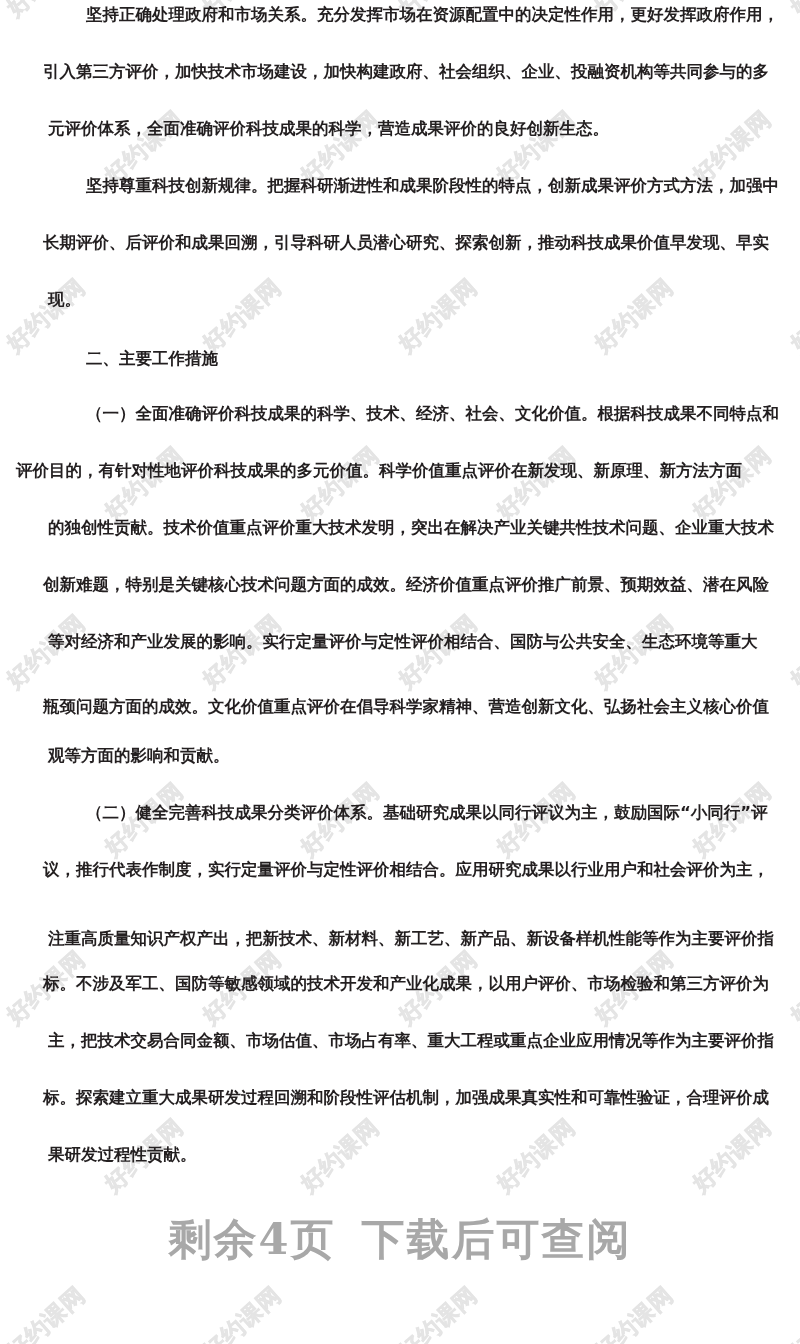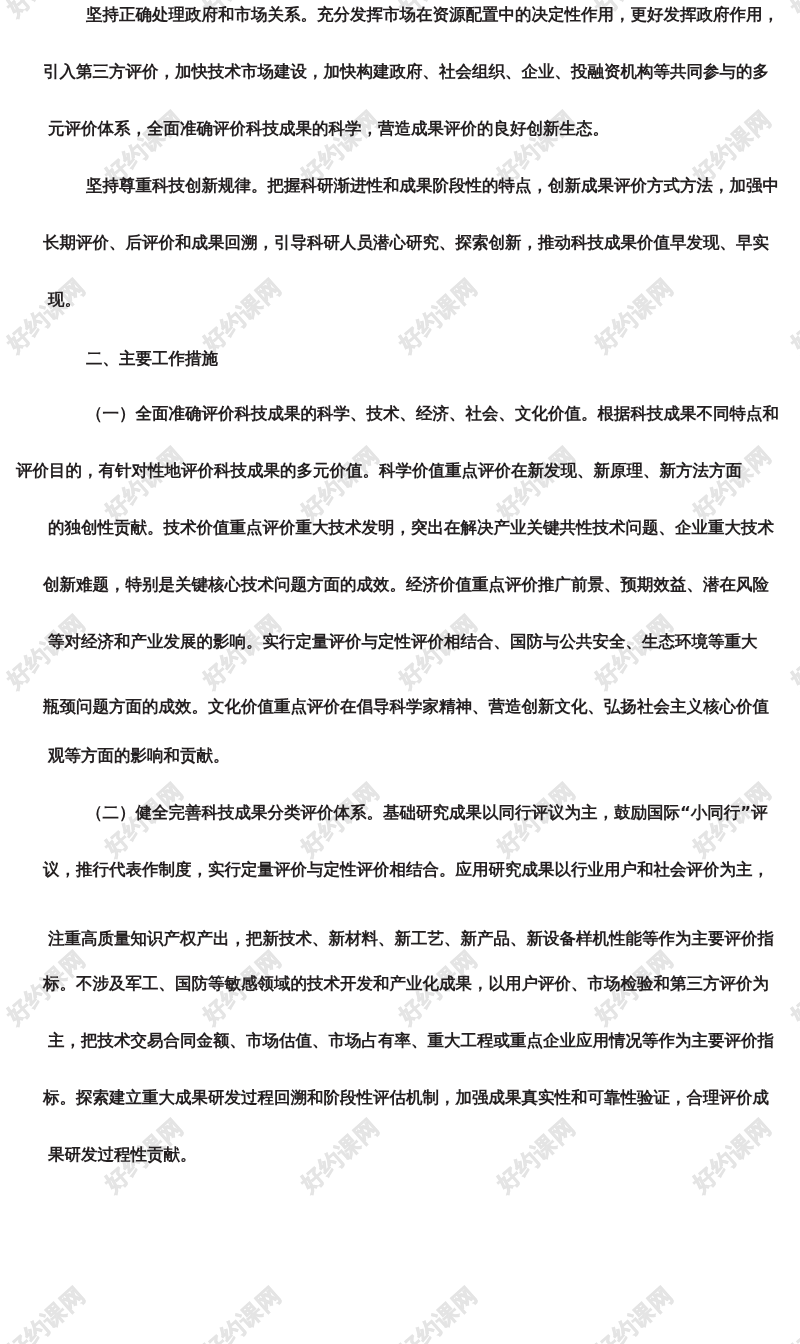--- a/index.html
+++ b/index.html
@@ -177,14 +177,17 @@
       <div class="line flush" style="top: 745px;">观等方面的影响和贡献。</div>
       <div class="line indent" style="top: 802px;">（二）健全完善科技成果分类评价体系。基础研究成果以同行评议为主，鼓励国际“小同行”评</div>
       <div class="line bleed" style="top: 859px;">议，推行代表作制度，实行定量评价与定性评价相结合。应用研究成果以行业用户和社会评价为主，</div>
       <div class="line flush" style="top: 928px;">注重高质量知识产权产出，把新技术、新材料、新工艺、新产品、新设备样机性能等作为主要评价指</div>
       <div class="line bleed" style="top: 973px;">标。不涉及军工、国防等敏感领域的技术开发和产业化成果，以用户评价、市场检验和第三方评价为</div>
       <div class="line flush" style="top: 1030px;">主，把技术交易合同金额、市场估值、市场占有率、重大工程或重点企业应用情况等作为主要评价指</div>
       <div class="line bleed" style="top: 1087px;">标。探索建立重大成果研发过程回溯和阶段性评估机制，加强成果真实性和可靠性验证，合理评价成</div>
       <div class="line flush" style="top: 1144px;">果研发过程性贡献。</div>
     </div>
 
+  <div id="paywall-banner">
+    <span class="pw-text">剩余4页</span><span class="pw-gap"></span><span class="pw-text">下载后可查阅</span>
+  </div>
 
 </div>
 
 </body></html>

